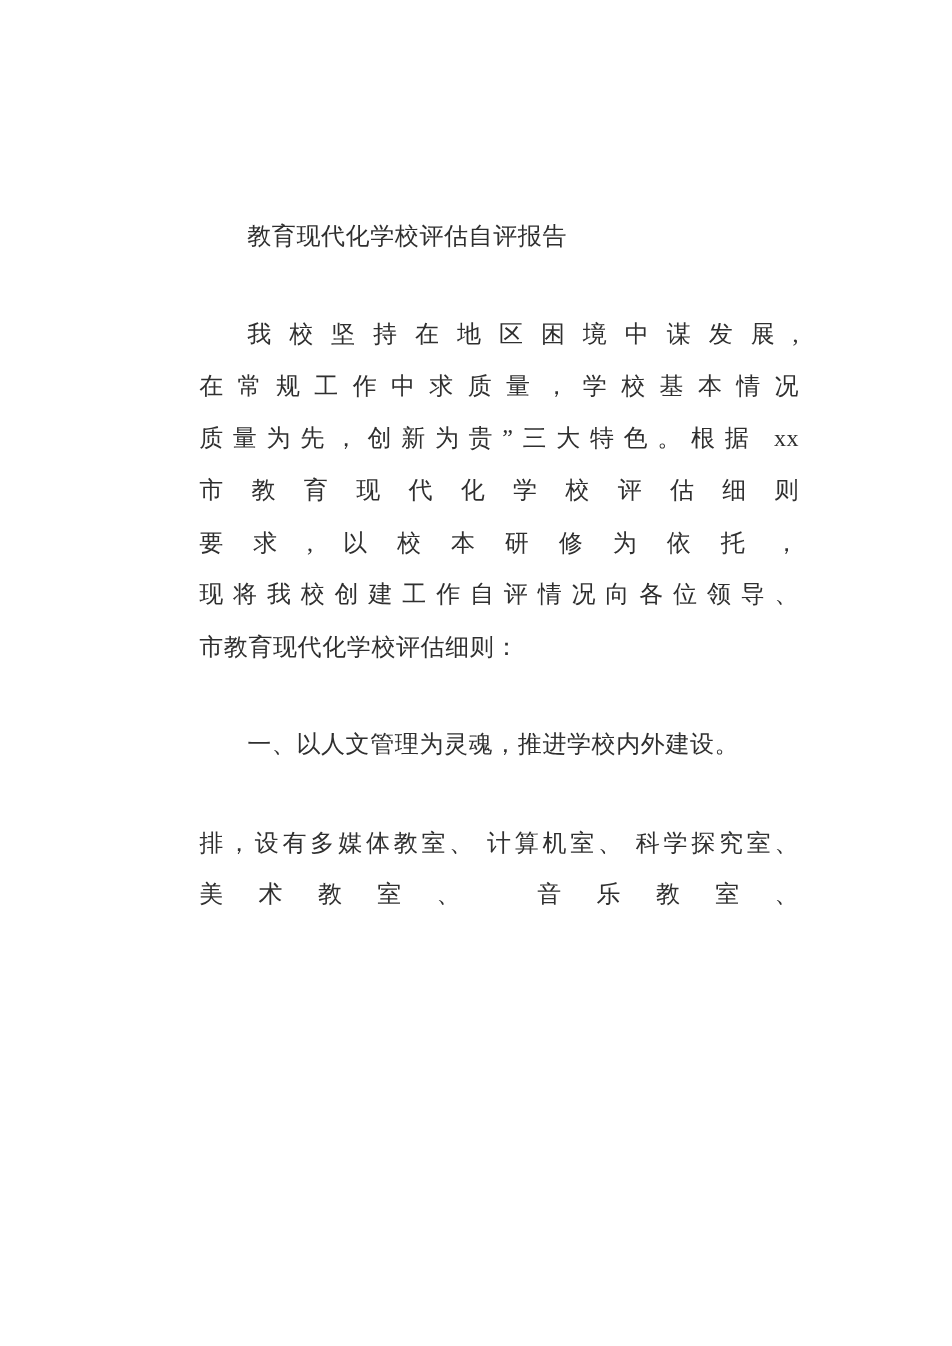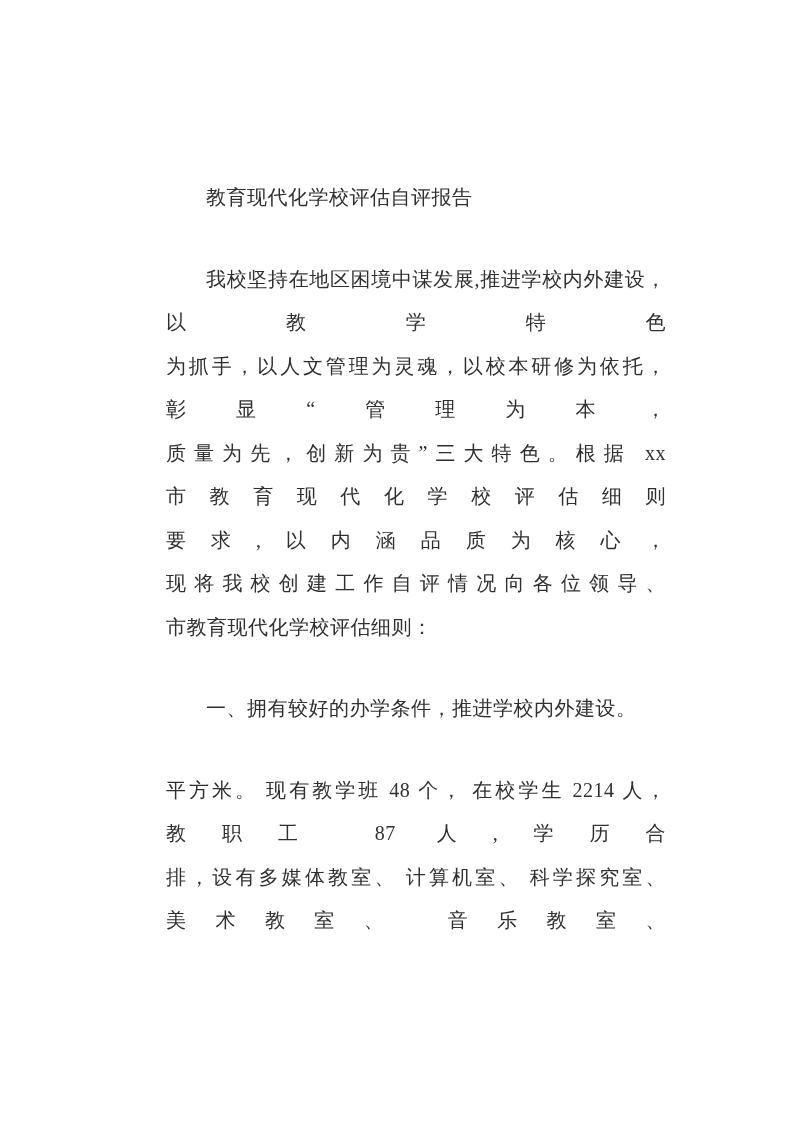--- a/index.html
+++ b/index.html
@@ -43,31 +43,29 @@
 </head>
 <body>
 
 <div class="page">
 
   <div class="block">
     <div class="line indent">教育现代化学校评估自评报告</div>
   </div>
 
   <div class="block">
-    <div class="line indent stretch">我校坚持在地区困境中谋发展,推进学校内外建设，以教学特色</div>
-    <div class="line stretch">为抓手，以人文管理为灵魂，以校本研修为依托，彰显“管理为本，</div>
+    <div class="line indent stretch">我校坚持在地区困境中谋发展,在常规工作中求质量，学校基本情况</div>
     <div class="line stretch">质量为先，创新为贵”三大特色。根据 xx 市教育现代化学校评估细则</div>
-    <div class="line stretch">要求,以内涵品质为核心， 现将我校创建工作自评情况向各位领导、</div>
+    <div class="line stretch">要求,以校本研修为依托， 现将我校创建工作自评情况向各位领导、</div>
     <div class="line">市教育现代化学校评估细则：</div>
   </div>
 
   <div class="block">
-    <div class="line indent">一、拥有较好的办学条件，推进学校内外建设。</div>
+    <div class="line indent">一、以人文管理为灵魂，推进学校内外建设。</div>
   </div>
 
 
   <div class="block">
-    <div class="line stretch">平方米。 现有教学班 48 个， 在校学生 2214 人， 教职工 87 人,学历合</div>
     <div class="line stretch">排，设有多媒体教室、 计算机室、 科学探究室、 美术教室、 音乐教室、</div>
 
   </div>
 
 </div>
 
 </body></html>

